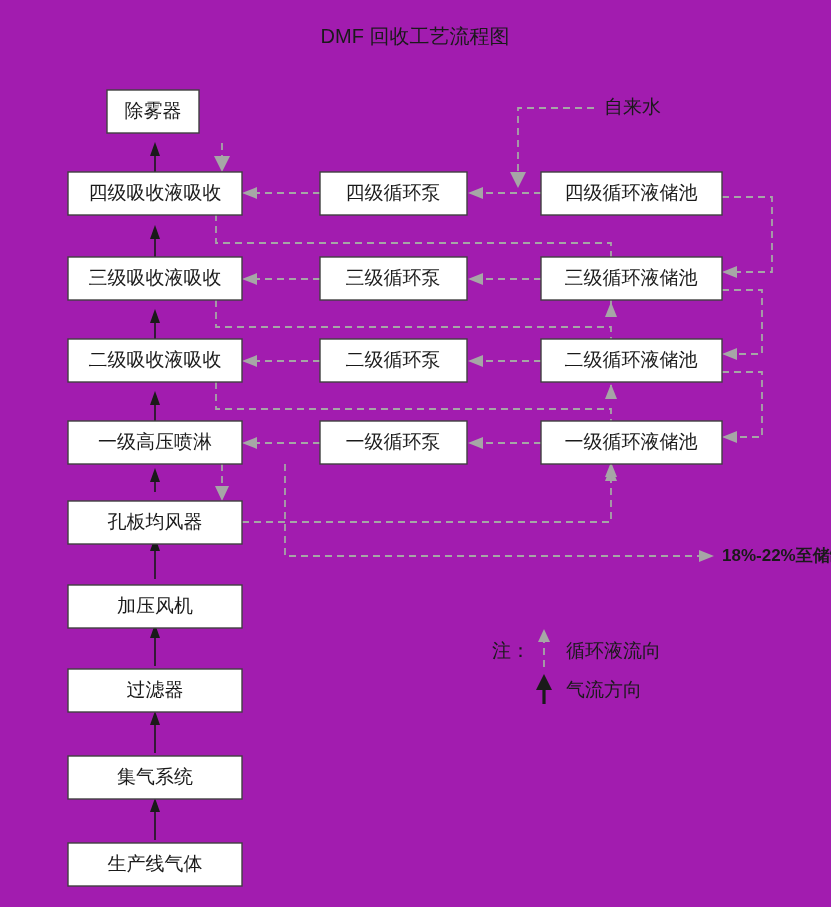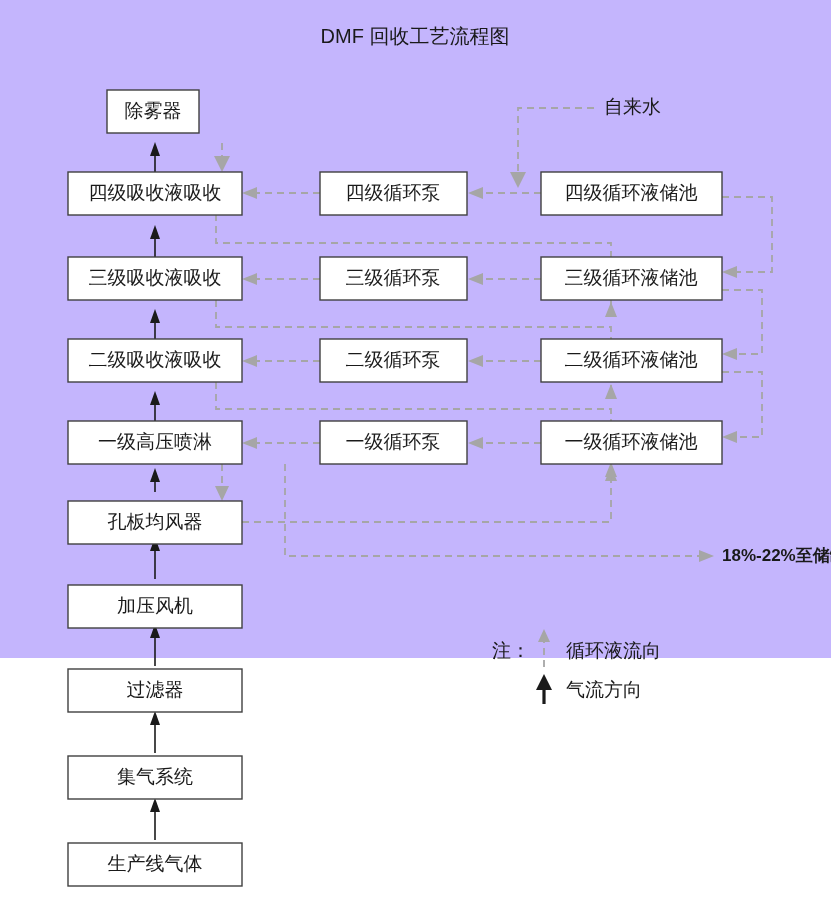--- a/index.html
+++ b/index.html
@@ -9,22 +9,22 @@
   }
   body {
     width: 831px;
     height: 907px;
     overflow: hidden;
     font-family: "Liberation Serif", "DejaVu Serif", serif;
   }
   #stage {
     position: relative;
     width: 831px;
-    height: 658px;
-    background: #c4b5fd;
+    height: 907px;
+    background: #a21caf;
     text-align: right;
   }
   svg { display: block; }
   .box-rect {
     fill: #ffffff;
     stroke: #404040;
     stroke-width: 1.4;
   }
   .box-label {
     font-family: "Liberation Serif", "DejaVu Serif", serif;

